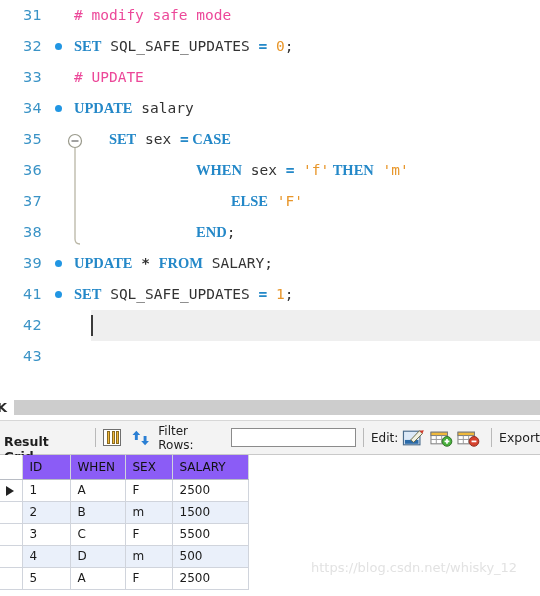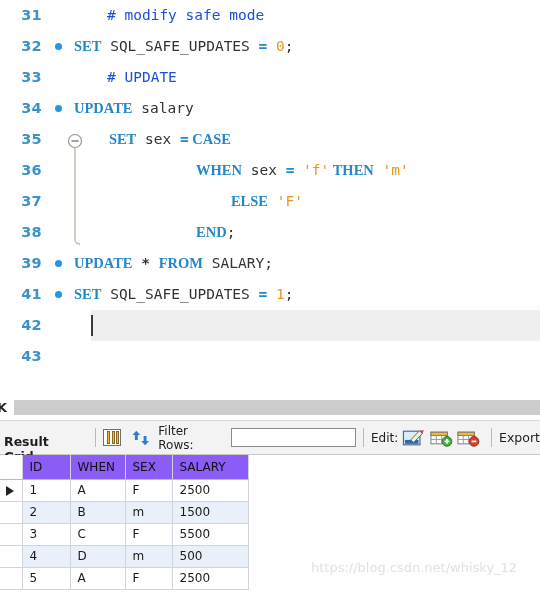--- a/index.html
+++ b/index.html
@@ -35,21 +35,20 @@
   .ln {
     position: absolute;
     left: 0;
     top: 0;
     width: 42px;
     text-align: right;
     color: #3a93c6;
     font-family: "DejaVu Sans", sans-serif;
     font-size: 14.5px;
     letter-spacing: 0.3px;
-    font-weight: bold;
   }
   .bp {
     position: absolute;
     left: 55px;
     top: 12px;
     width: 7px;
     height: 7px;
     border-radius: 50%;
     background: #2196e3;
   }
@@ -72,21 +71,21 @@
     left: 91px;
     top: 5px;
     width: 2px;
     height: 21px;
     background: #3a3a3a;
   }
 
   
   .kw   { color: #2488c8; font-weight: bold; font-family: Liberation Serif, serif; }
   .id   { color: #333333; }
-  .cmt  { color: #1d4ed8; margin-left: 33px; }
+  .cmt  { color: #ec4899; }
   .str  { color: #e8962a; }
   .num  { color: #e8962a; }
   .op   { color: #2488c8; font-weight: bold; }
   .punc { color: #333333; }
   .star { color: #333333; font-weight: bold; }
 
   
   #fold {
     position: absolute;
     left: 63px;

